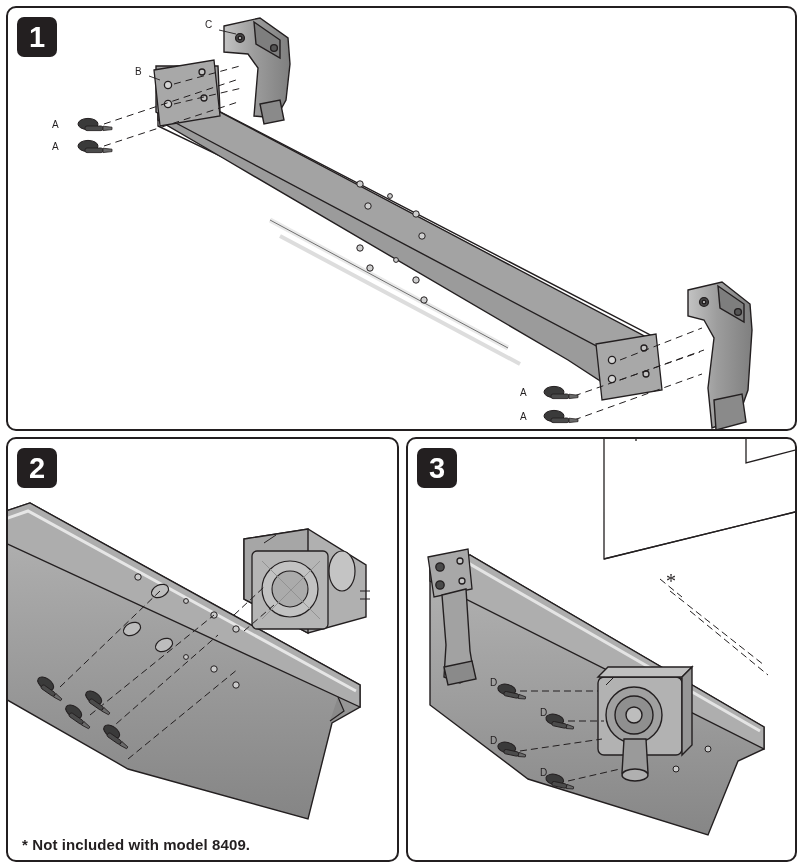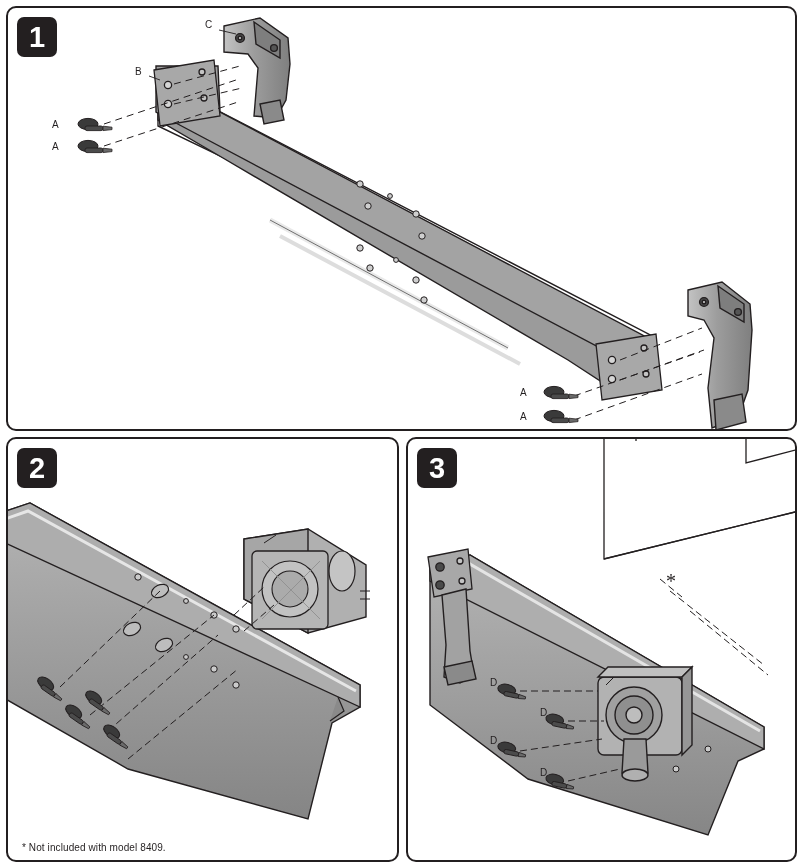--- a/index.html
+++ b/index.html
@@ -41,24 +41,25 @@
     font-size: 29px;
     font-weight: bold;
     line-height: 40px;
     text-align: center;
     font-family: "Liberation Sans", sans-serif;
   }
   .footnote {
     position: absolute;
     bottom: 7px;
     left: 14px;
-    font-size: 10px;
+    font-size: 15px;
     color: #231f20;
     font-family: "Liberation Sans", sans-serif;
     letter-spacing: .1px;
+    font-weight: bold;
   }
   .art { position: absolute; left: 0; top: 0; }
   .lbl {
     position: absolute;
     font-size: 10px;
     color: #231f20;
     font-family: "Liberation Sans", sans-serif;
   }
   .star {
     position: absolute;

